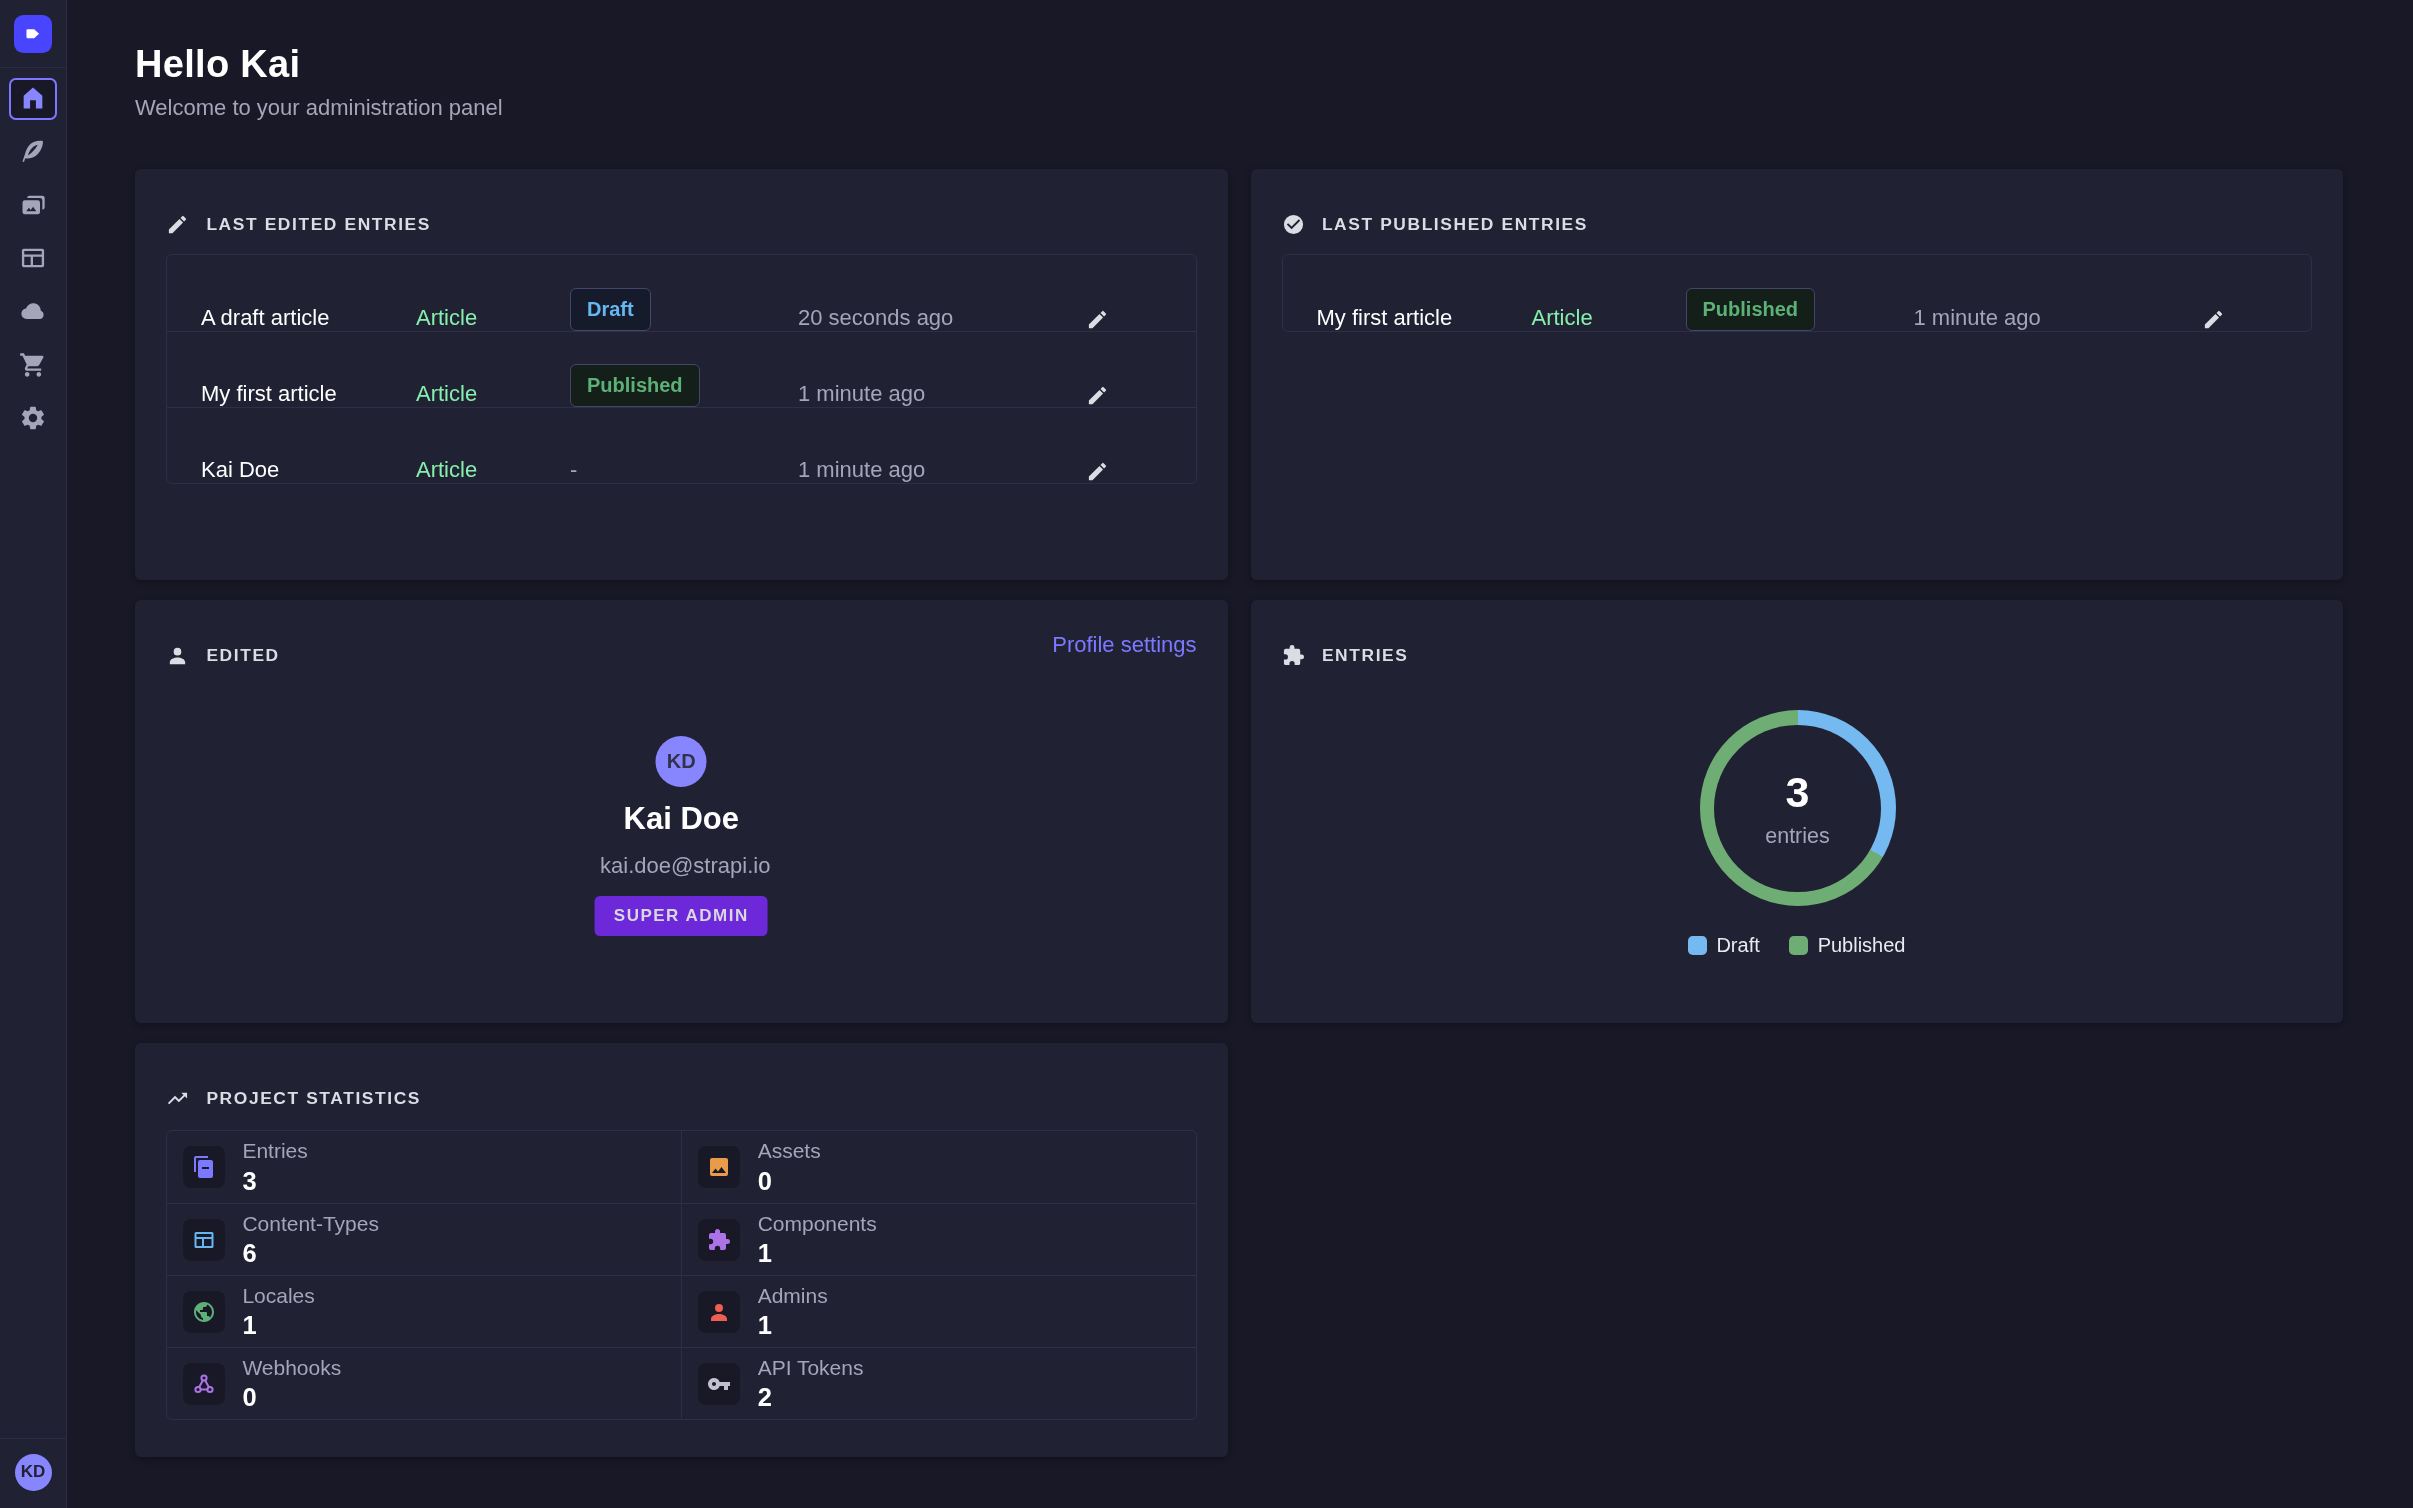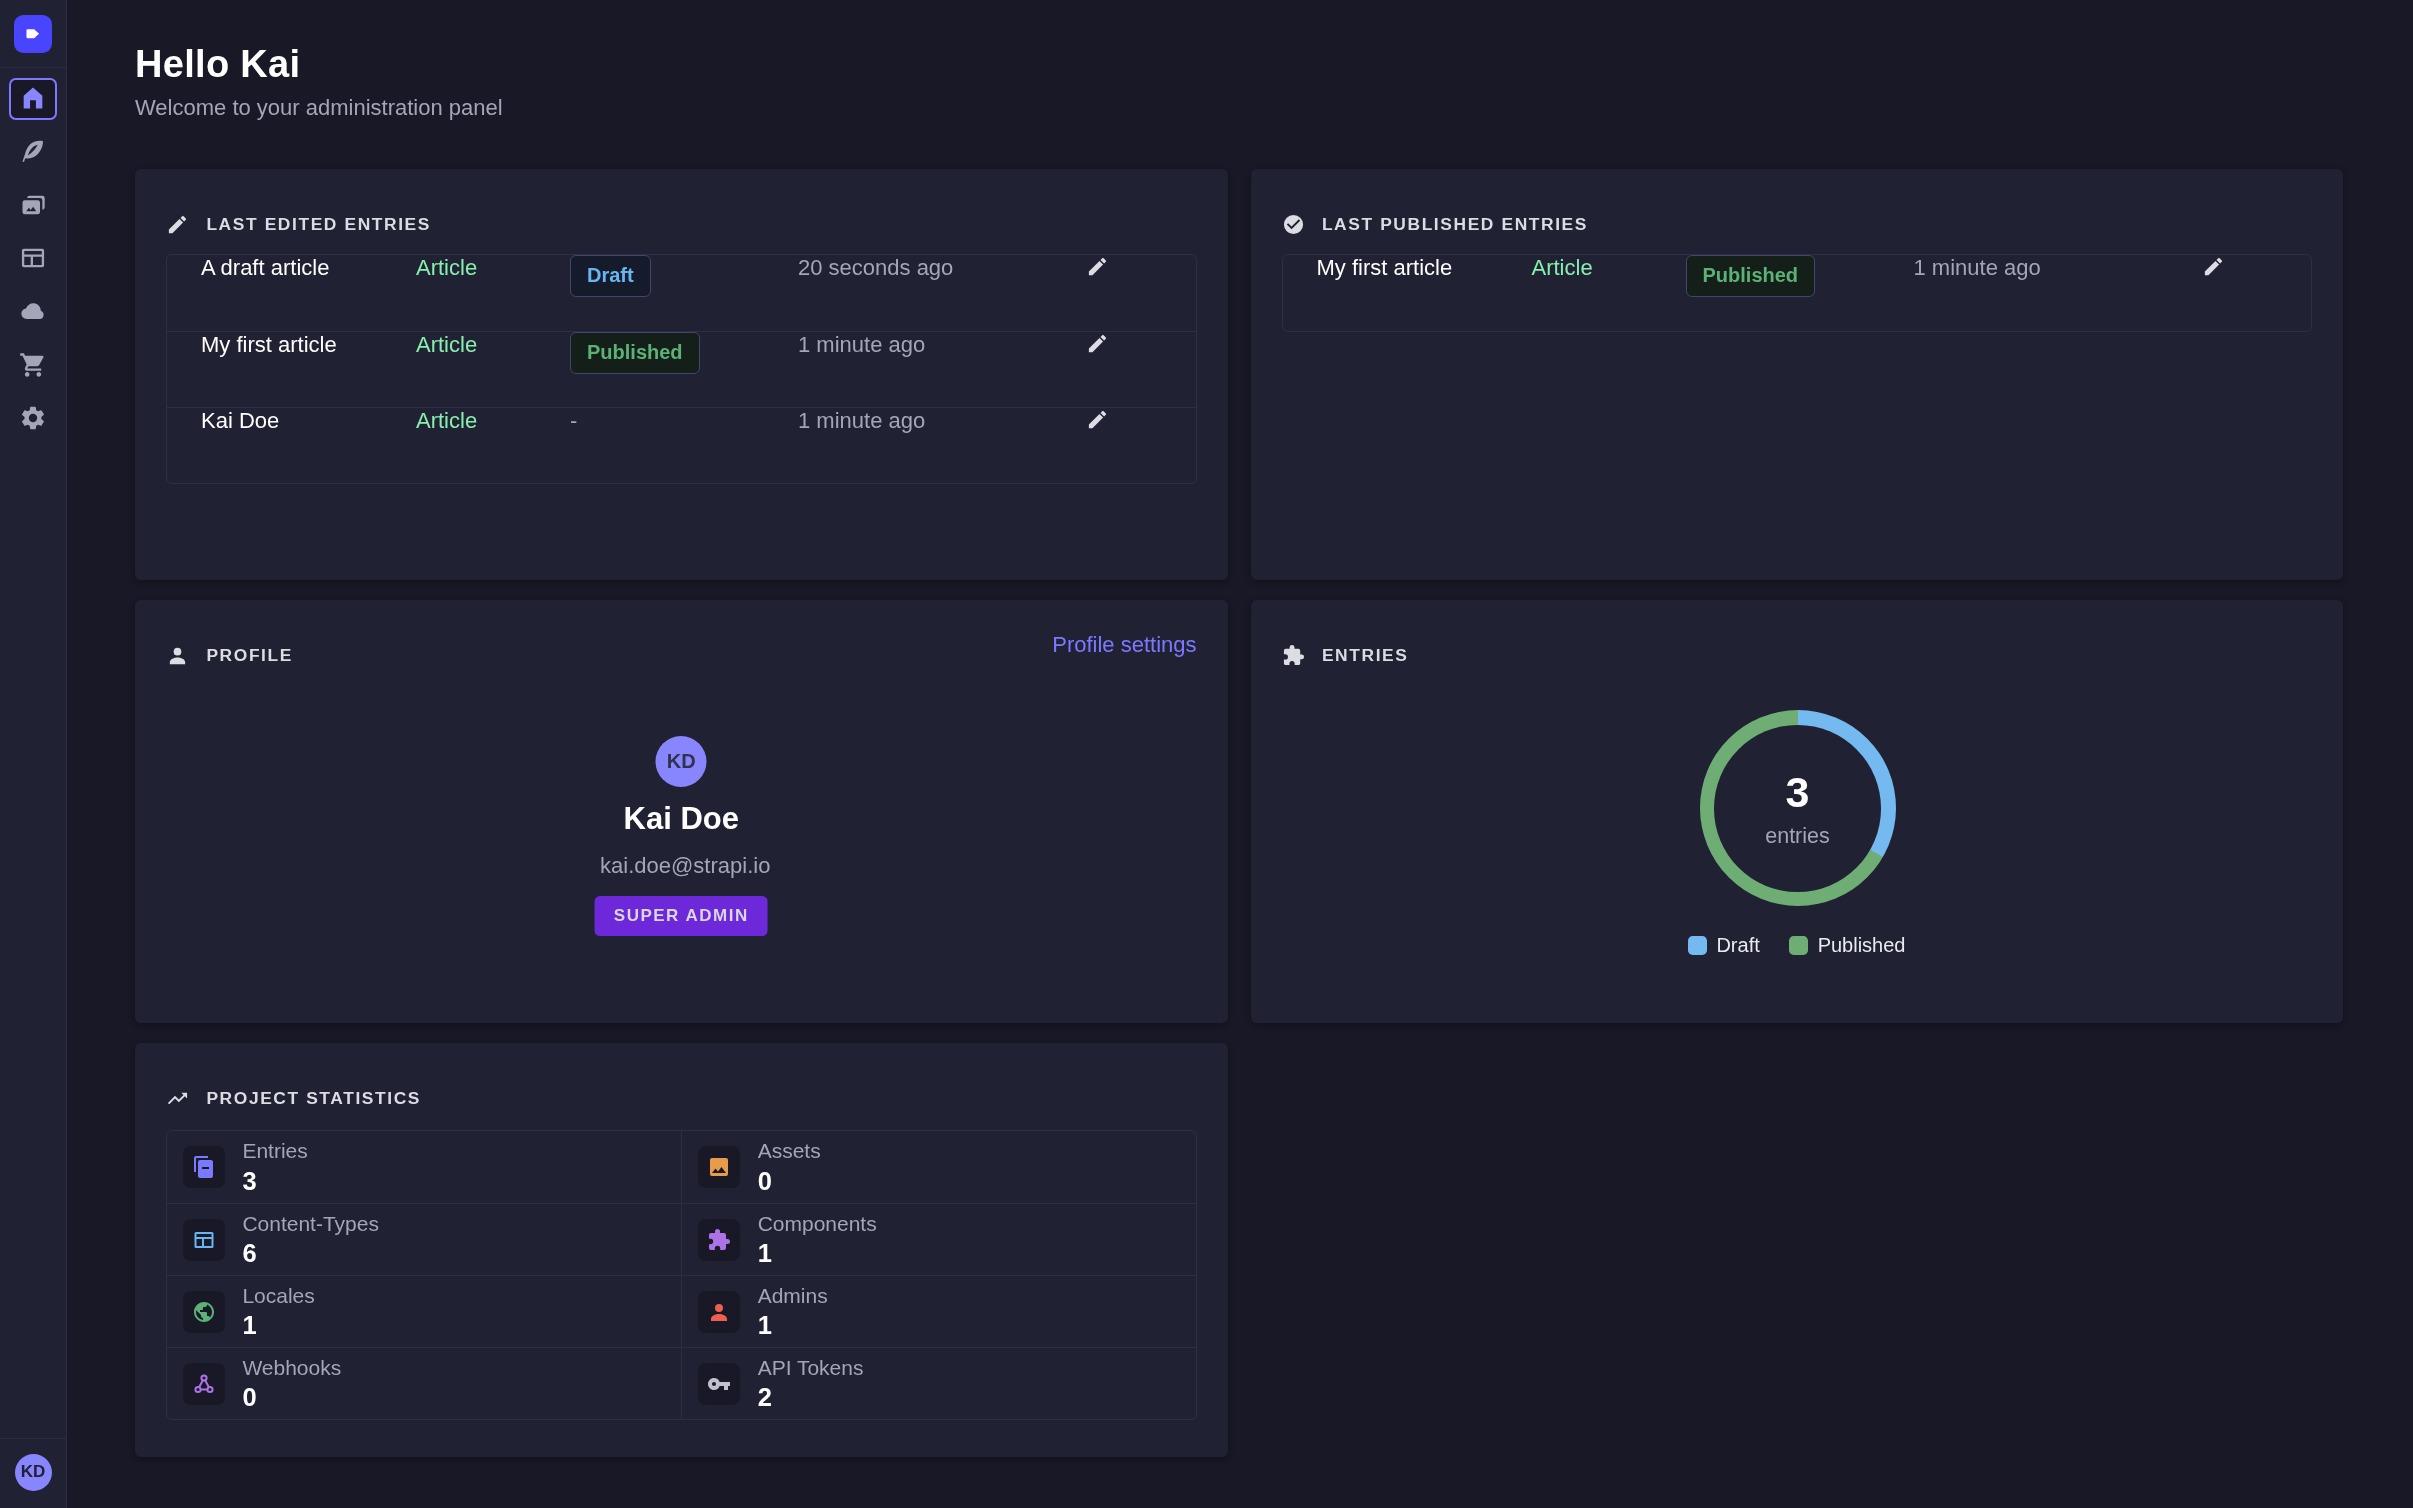--- a/index.html
+++ b/index.html
@@ -47,21 +47,21 @@
     background:#212134; border-radius:6px; position:relative;
     padding:44px 31px; box-shadow:0 2px 6.7px rgba(0,0,0,.25);
   }
   .h-613 { height:411px; } .h-631 { height:423px; } .h-618 { height:414px; }
   .card-header { display:flex; align-items:center; gap:17.4px; height:23px; }
   .card-header svg { width:23px; height:23px; fill:#dcdce4; flex:none; }
   .card-title { font-size:17.4px; font-weight:bold; letter-spacing:1.6px; color:#dcdce4; }
   .card-link { position:absolute; top:32px; right:31px; font-size:22px; color:#7b79ff; text-decoration:none; cursor:pointer; }
   
   .table { margin-top:17.4px; border:0.7px solid #2e2e48; border-radius:6px; }
-  .row { display:flex; align-items:flex-start; height:76px; padding-left:34px; border-top:0.7px solid #2e2e48; }
+  .row { display:flex; align-items:flex-end; height:76px; padding-left:34px; border-top:0.7px solid #2e2e48; }
   .row:first-child { border-top:none; }
   .cell-name { width:215px; font-size:22px; color:#ffffff; }
   .cell-type { width:154px; font-size:22px; color:#86efac; }
   .cell-status { width:228px; }
   .badge {
     display:inline-block; padding:8.7px 16px; border:0.7px solid #45456b;
     border-radius:6px; font-size:20px; font-weight:bold;
   }
   .badge.draft { color:#66b7f1; background:#161b2b; }
   .badge.published { color:#5cb176; background:#141f1a; }
@@ -214,21 +214,21 @@
               </button>
           </div>
         </div>
       </section>
 
       <section class="card h-631">
         <div class="card-header">
           <svg viewBox="0 0 24 24">
               <path d="M12 12a4 4 0 1 0 0-8 4 4 0 0 0 0 8zm0 2c-3.33 0-8 1.67-8 5v2h16v-2c0-3.33-4.67-5-8-5z"></path>
             </svg>
-          <span class="card-title">PROFILE</span>
+          <span class="card-title">EDITED</span>
         </div>
         <a class="card-link">Profile settings</a>
         <div class="profile-avatar">KD</div>
         <div class="profile-name">Kai Doe</div>
         <div class="profile-email">kai.doe@strapi.io</div>
         <div class="profile-role">SUPER ADMIN</div>
       </section>
 
       <section class="card h-618">
         <div class="card-header">

